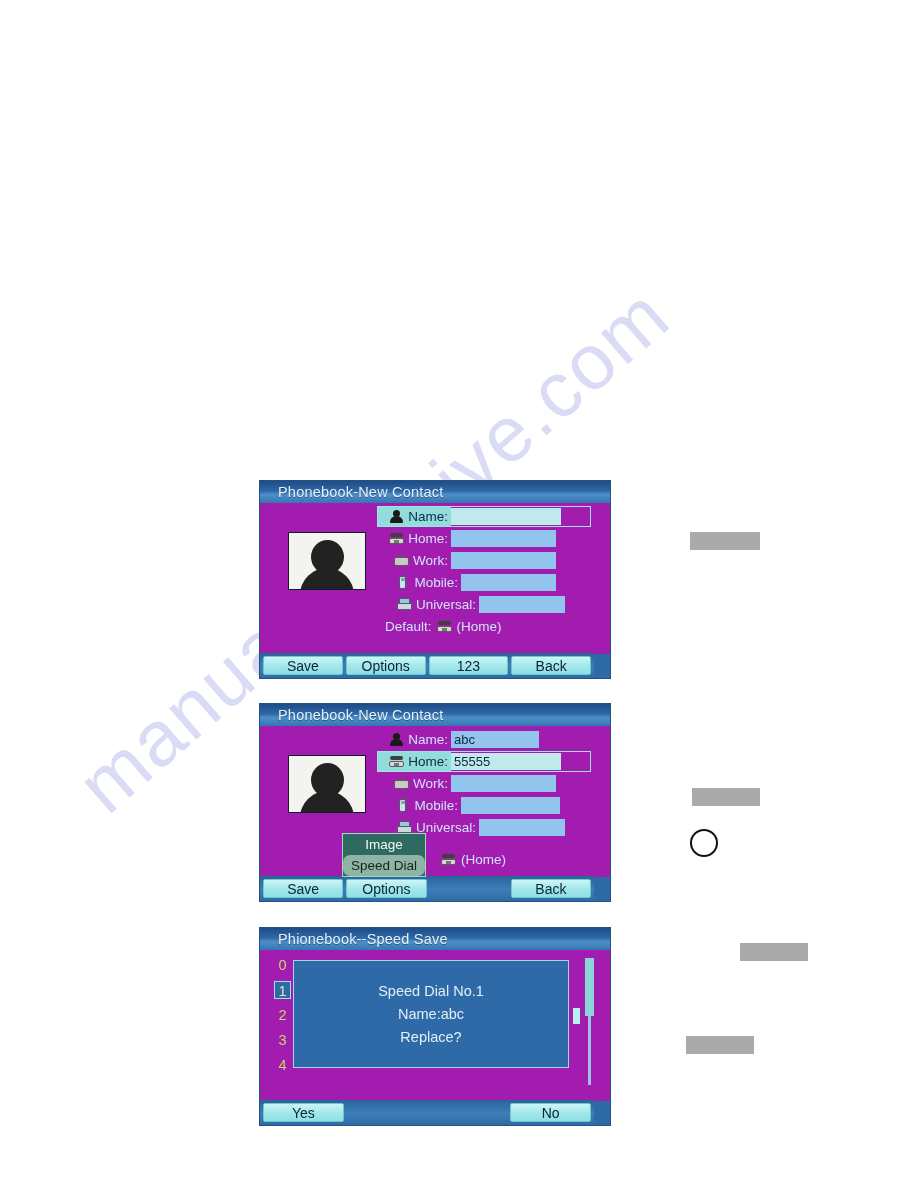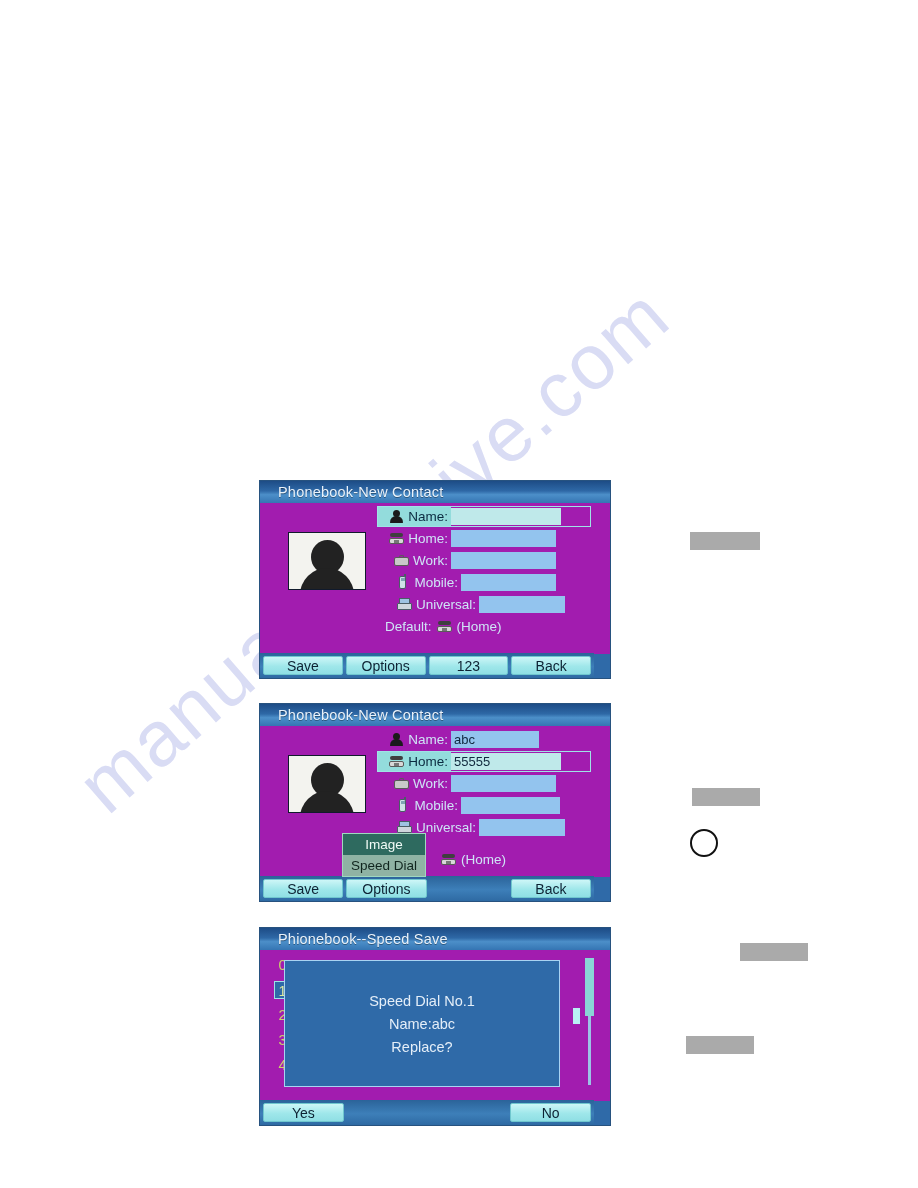--- a/index.html
+++ b/index.html
@@ -196,20 +196,21 @@
     box-sizing: border-box;
     z-index: 5;
     width: 84px;
   }
   .popup-item {
     height: 21px;
     line-height: 21px;
     text-align: center;
     font-size: 13.5px;
     color: #f0fbf6;
+    border-radius: 7px;
   }
   .popup-item.hl {
     background: #8fb3a4;
     color: #10251e;
   }
 
   
   .sd-list {
     position: absolute;
     left: 14px;
@@ -538,21 +539,21 @@
   <div class="body-area" style="height:151px;">
 
     <div class="sd-list">
       <div class="sd-num">0</div>
       <div class="sd-num sel">1</div>
       <div class="sd-num">2</div>
       <div class="sd-num">3</div>
       <div class="sd-num">4</div>
     </div>
 
-    <div class="sd-panel" style="left:24px; top:10px; width:276px; height:127px;">
+    <div class="sd-panel" style="left:33px; top:10px; width:276px; height:108px;">
       <div class="sd-dialog">
         <div class="sd-line">Speed Dial No.1</div>
         <div class="sd-line">Name:abc</div>
         <div class="sd-line">Replace?</div>
       </div>
     </div>
 
     <div class="sd-marker" style="left:313px; top:58px;"></div>
 
     <div class="sd-scroll" style="left:325px; top:8px; height:127px;">

